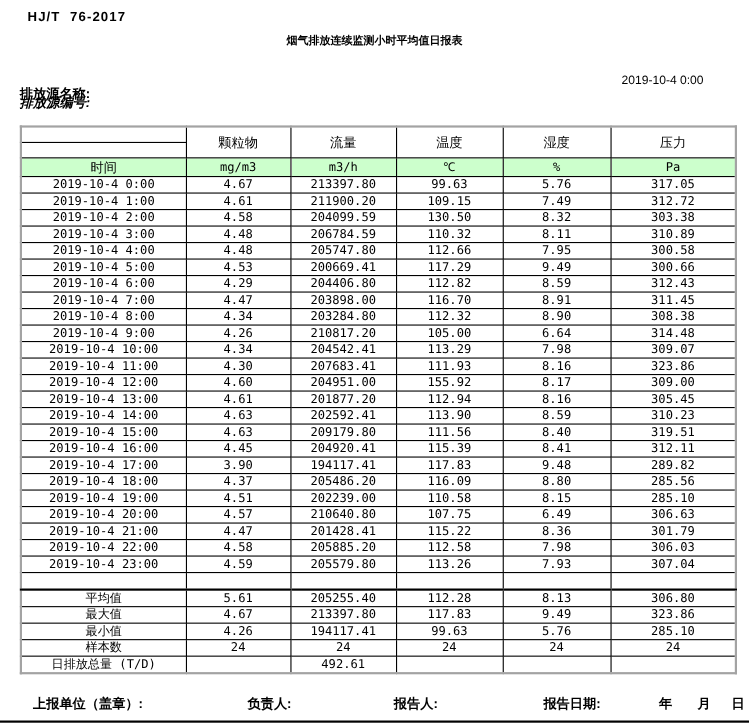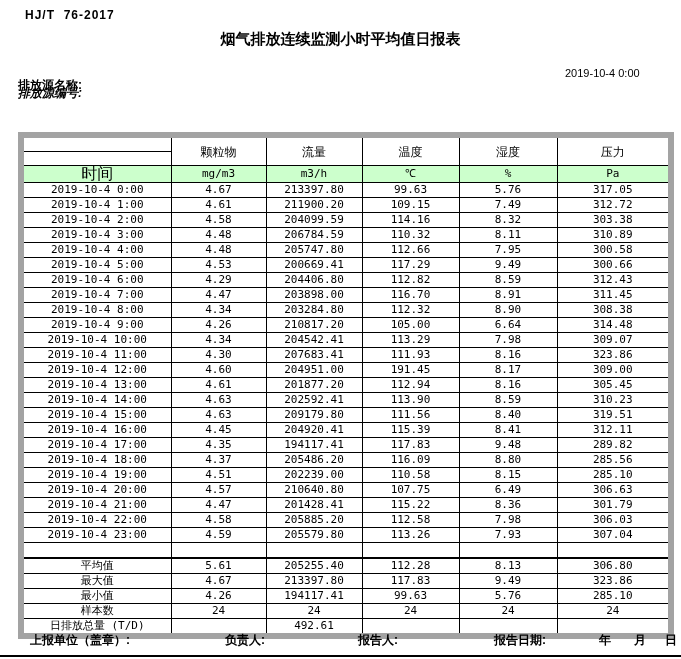--- a/index.html
+++ b/index.html
@@ -26,21 +26,21 @@
     font-weight: bold;
     letter-spacing: 1px;
     white-space: pre;
   }
   .report-title {
     position: absolute;
     left: 0;
     top: 30px;
     width: 100%;
     text-align: center;
-    font-size: 15px;
+    font-size: 10px;
     font-weight: bold;
   }
   .meta-name-label {
     position: absolute;
     left: 18px;
     top: 77px;
     font-size: 12px;
     font-weight: bold;
   }
   .meta-datetime {
@@ -53,25 +53,25 @@
     position: absolute;
     left: 18px;
     top: 85px;
     font-size: 12px;
     font-weight: bold;
     font-style: italic;
   }
   table.report {
     position: absolute;
     left: 18px;
-    top: 132px;
+    top: 114px;
     width: 650px;
     border-collapse: collapse;
     table-layout: fixed;
-    border: 6px solid #a3a3a3;
+    border: 2px solid #a3a3a3;
     font-size: 11px;
     font-family: "DejaVu Sans Mono", "Liberation Sans", monospace;
   }
   table.report td {
     border: 1px solid #000000;
     padding: 0;
     margin: 0;
     text-align: center;
     vertical-align: middle;
     height: 14px;
@@ -86,21 +86,21 @@
     height: 26px;
     line-height: 26px;
   }
   tr.unit-row td {
     background: #ccffcc;
     height: 16px;
     line-height: 16px;
   }
   tr.unit-row td.time-hdr {
     font-family: "Liberation Sans", sans-serif;
-    font-size: 16px;
+    font-size: 12px;
   }
   tr.summary-first td { border-top: 2px solid #000000; }
   .footnote {
     position: absolute;
     left: 30px;
     top: 610px;
     font-size: 12px;
     font-weight: bold;
   }
   .footer-row {
@@ -183,21 +183,21 @@
           <td>4.61</td>
           <td>211900.20</td>
           <td>109.15</td>
           <td>7.49</td>
           <td>312.72</td>
         </tr>
         <tr>
           <td>2019-10-4 2:00</td>
           <td>4.58</td>
           <td>204099.59</td>
-          <td>114.16</td>
+          <td>130.50</td>
           <td>8.32</td>
           <td>303.38</td>
         </tr>
         <tr>
           <td>2019-10-4 3:00</td>
           <td>4.48</td>
           <td>206784.59</td>
           <td>110.32</td>
           <td>8.11</td>
           <td>310.89</td>
@@ -263,21 +263,21 @@
           <td>4.30</td>
           <td>207683.41</td>
           <td>111.93</td>
           <td>8.16</td>
           <td>323.86</td>
         </tr>
         <tr>
           <td>2019-10-4 12:00</td>
           <td>4.60</td>
           <td>204951.00</td>
-          <td>191.45</td>
+          <td>155.92</td>
           <td>8.17</td>
           <td>309.00</td>
         </tr>
         <tr>
           <td>2019-10-4 13:00</td>
           <td>4.61</td>
           <td>201877.20</td>
           <td>112.94</td>
           <td>8.16</td>
           <td>305.45</td>
@@ -301,21 +301,21 @@
         <tr>
           <td>2019-10-4 16:00</td>
           <td>4.45</td>
           <td>204920.41</td>
           <td>115.39</td>
           <td>8.41</td>
           <td>312.11</td>
         </tr>
         <tr>
           <td>2019-10-4 17:00</td>
-          <td>4.35</td>
+          <td>3.90</td>
           <td>194117.41</td>
           <td>117.83</td>
           <td>9.48</td>
           <td>289.82</td>
         </tr>
         <tr>
           <td>2019-10-4 18:00</td>
           <td>4.37</td>
           <td>205486.20</td>
           <td>116.09</td>

